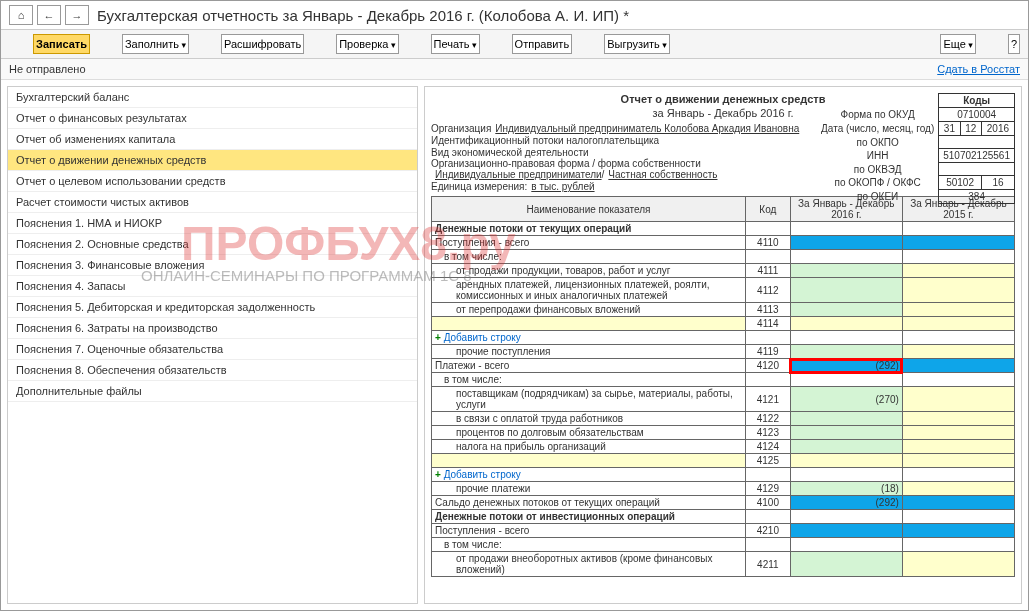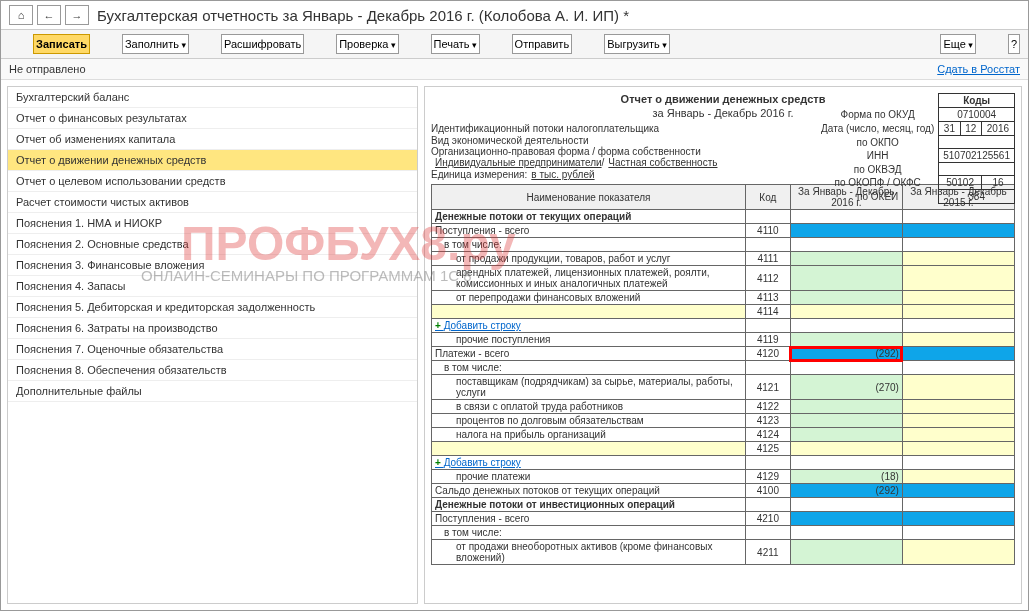--- a/index.html
+++ b/index.html
@@ -40,21 +40,21 @@
 
 .data-table { border-collapse: collapse; width: 100%; font-size: 10px; margin-top: 2px; }
 .data-table th, .data-table td { border: 1px solid #666; padding: 1px 3px; }
 .data-table th { background: #f0f0f0; text-align: center; font-weight: normal; }
 .col-name { width: 280px; }
 .col-code { width: 40px; text-align: center; }
 .col-val { width: 100px; text-align: right; }
 .section-row td { font-weight: bold; }
 .indent1 { padding-left: 12px !important; }
 .indent2 { padding-left: 24px !important; }
-.add-link { color: #0066cc; text-decoration: underline; cursor: pointer; margin-top: 30px; }
+.add-link { color: #0066cc; cursor: pointer; margin-top: 30px; }
 .add-link::before { content: "+ "; color: green; font-weight: bold; }
 .cell-green { background: #d4f4d4; }
 .cell-yellow { background: #ffffcc; }
 .cell-grey { background: #0ea5e9; }
 .highlight-red { outline: 3px solid red; outline-offset: -2px; }
 
 .watermark { position: absolute; top: 215px; left: 180px; font-size: 48px; font-weight: bold; color: rgba(220,50,50,0.35); pointer-events: none; z-index: 5; }
 .watermark-sub { position: absolute; top: 266px; left: 140px; font-size: 15px; color: rgba(120,120,120,0.5); pointer-events: none; z-index: 5; }
 </style>
 </head>
@@ -149,20 +149,24 @@
             </tr>
       </tbody>
         </table>
     </div>
 
     <div class="report-header">Отчет о движении денежных средств</div>
     <div class="report-sub">за Январь - Декабрь 2016 г.</div>
 
     <div class="info-area">
       <div class="info-row">
+          <span class="info-label">Организация</span> 
+          <span class="info-value">Индивидуальный предприниматель Колобова Аркадия Ивановна</span>
+        </div>
+      <div class="info-row">
           <span class="info-label">Идентификационный потоки налогоплательщика</span>
         </div>
       <div><span>Вид экономической деятельности</span></div>
       <div><span>Организационно-правовая форма / форма собственности</span></div>
       <div class="info-row"><span class="info-value">Индивидуальные предприниматели</span> / <span class="info-value">Частная собственность</span></div>
       <div class="info-row">
           <span>Единица измерения:</span> 
           <span class="info-value">в тыс. рублей</span>
         </div>
     </div>

